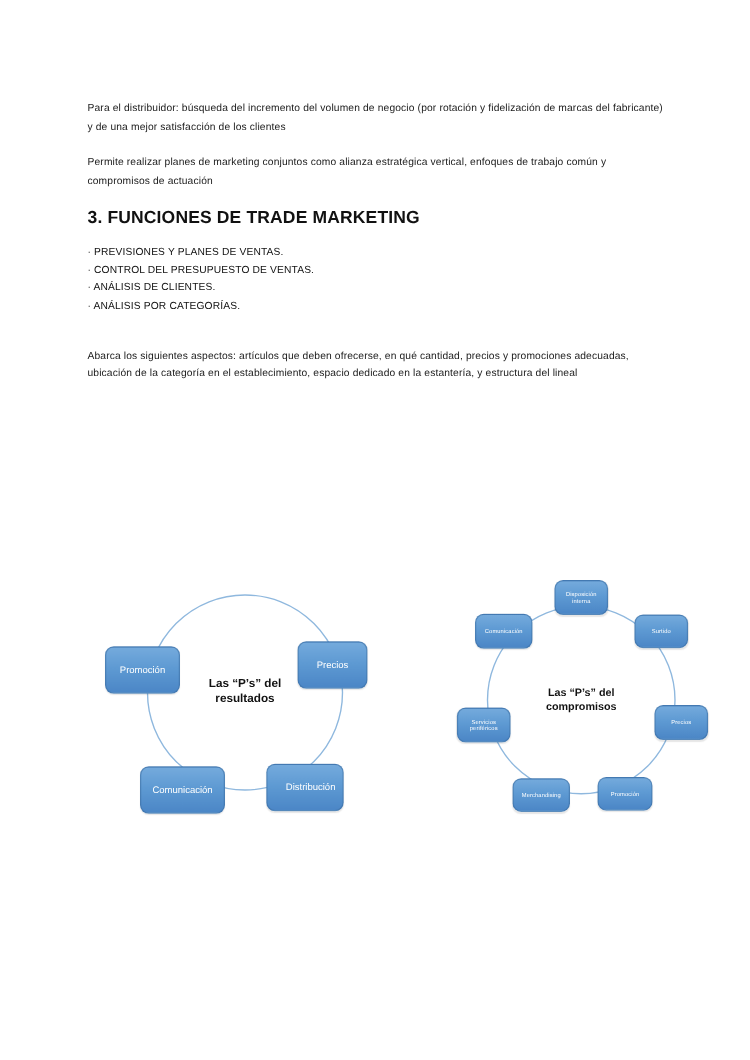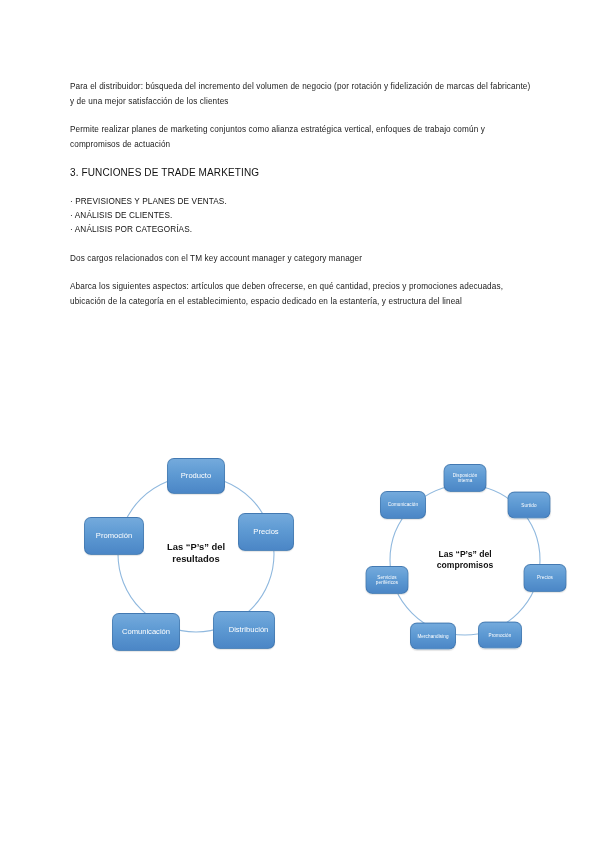--- a/index.html
+++ b/index.html
@@ -36,30 +36,30 @@
     margin: 0 0 14px 0;
     color: #1a1a1a;
     text-align: left;
   }
 
   .para.tight {
     margin-bottom: 0;
   }
 
   .heading {
-    font-size: 10px;
+    font-size: 14px;
     line-height: 14.6px;
     letter-spacing: 0.12px;
     margin: 0 0 14px 0;
     color: #111111;
-    font-weight: 400;
+    font-weight: 700;
   }
 
   .bullets {
-    margin: 0 0 14px 0;
+    margin: 0 0 26px 0;
     padding: 0;
     list-style: none;
   }
   .bullets li {
     font-size: 8.2px;
     line-height: 14.2px;
     letter-spacing: 0.12px;
     color: #111111;
   }
 
@@ -129,42 +129,39 @@
   <div class="doc-body">
 
     <p class="para">Para el distribuidor: búsqueda del incremento del volumen de negocio (por rotación y fidelización de marcas del fabricante) y de una mejor satisfacción de los clientes</p>
 
     <p class="para">Permite realizar planes de marketing conjuntos como alianza estratégica vertical, enfoques de trabajo común y compromisos de actuación</p>
 
     <p class="heading">3. FUNCIONES DE TRADE MARKETING</p>
 
     <ul class="bullets">
       <li>· PREVISIONES Y PLANES DE VENTAS.</li>
+      <li>· CONTROL DEL PRESUPUESTO DE VENTAS.</li>
       <li>· ANÁLISIS DE CLIENTES.</li>
       <li>· ANÁLISIS POR CATEGORÍAS.</li>
     </ul>
 
-    <p class="para">Dos cargos relacionados con el TM key account manager y category manager</p>
 
 
     <p class="para">Abarca los siguientes aspectos: artículos que deben ofrecerse, en qué cantidad, precios y promociones adecuadas, ubicación de la categoría en el establecimiento, espacio dedicado en la estantería, y estructura del lineal</p>
 
 
   </div>
 
   <div class="diagrams">
 
     <div class="diagram" id="diagram-fabricante">
       <svg class="ring-svg" width="240" height="240" viewBox="0 0 240 240">
         <circle cx="118" cy="114" r="78" fill="none" stroke="#8fb8de" stroke-width="1.1"></circle>
       </svg>
 
-      <div class="node big" style="left:118px; top:36px; width:58px; height:36px;">
-        <span>Producto</span>
-      </div>
 
       <div class="node big" style="left:188px; top:92px; width:56px; height:38px;">
         <span>Precios</span>
       </div>
 
       <div class="node big" style="left:166px; top:190px; width:62px; height:38px;padding-left:12px;">
         <span>Distribución</span>
       </div>
 
       <div class="node big" style="left:68px; top:192px; width:68px; height:38px;">

